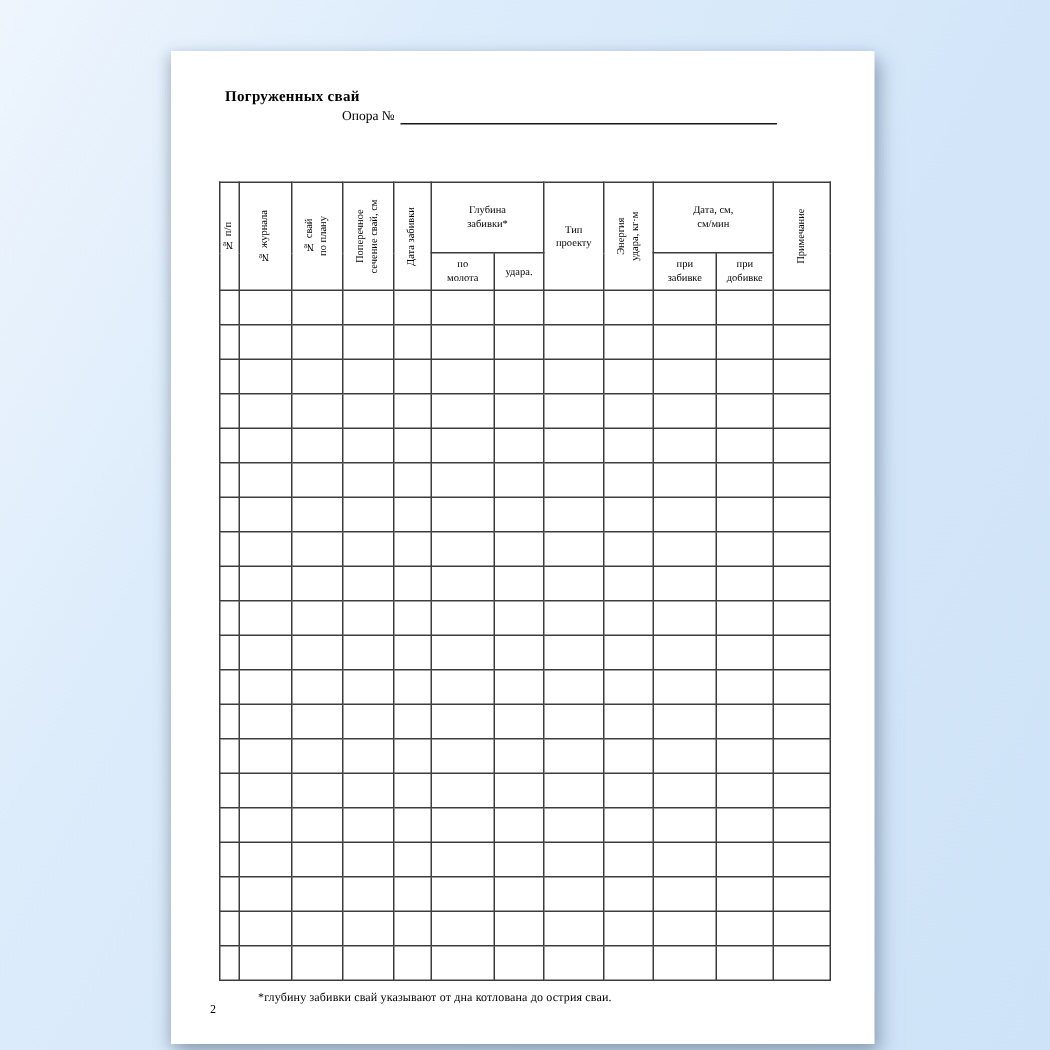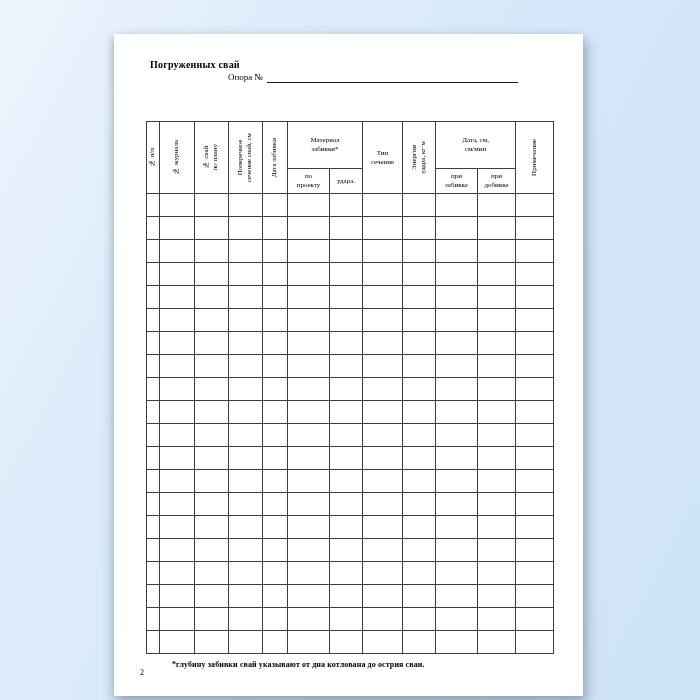--- a/index.html
+++ b/index.html
@@ -29,21 +29,21 @@
     font-weight:normal; font-size:7px; text-align:center; vertical-align:middle;
     line-height:1.25; white-space:pre-line; overflow:hidden;
   }
   tr.hrow1 { height:47px; }
   tr.hrow2 { height:25px; }
   .form tbody tr { height:23px; }
   .rot {
     writing-mode:vertical-rl; transform:rotate(180deg);
     margin:0 auto; line-height:1.3; max-height:66px; white-space:pre-line;
   }
-  .footnote { position:absolute; left:58px; top:626px; font-size:8px; font-weight:bold; letter-spacing:.1px; }
+  .footnote { position:absolute; left:58px; top:626px; font-size:8px; font-weight:normal; letter-spacing:.1px; }
   .pagenum { position:absolute; left:26px; top:634px; font-size:8px; }
 </style>
 </head>
 <body>
 
 <div class="bg">
   <div class="sheet">
 
     <div class="doc-title">Погруженных свай</div>
 
@@ -71,33 +71,33 @@
       </colgroup>
       <thead>
         <tr class="hrow1">
           <th rowspan="2"><div class="rot">№ п/п</div></th>
           <th rowspan="2"><div class="rot">№ журнала</div></th>
           <th rowspan="2"><div class="rot">№ свай
 по плану</div></th>
           <th rowspan="2"><div class="rot">Поперечное
 сечение свай, см</div></th>
           <th rowspan="2"><div class="rot">Дата забивки</div></th>
-          <th colspan="2">Материал
+          <th colspan="2">Глубина
 забивки*</th>
           <th rowspan="2">Тип
-сечение</th>
+проекту</th>
           <th rowspan="2"><div class="rot">Энергия
 удара, кг·м</div></th>
           <th colspan="2">Дата, см,
 см/мин</th>
           <th rowspan="2"><div class="rot">Примечание</div></th>
         </tr>
         <tr class="hrow2">
           <th>по
-проекту</th>
+молота</th>
           <th>удара.</th>
           <th>при
 забивке</th>
           <th>при
 добивке</th>
         </tr>
       </thead>
       <tbody>
           <tr>
             <td></td>

